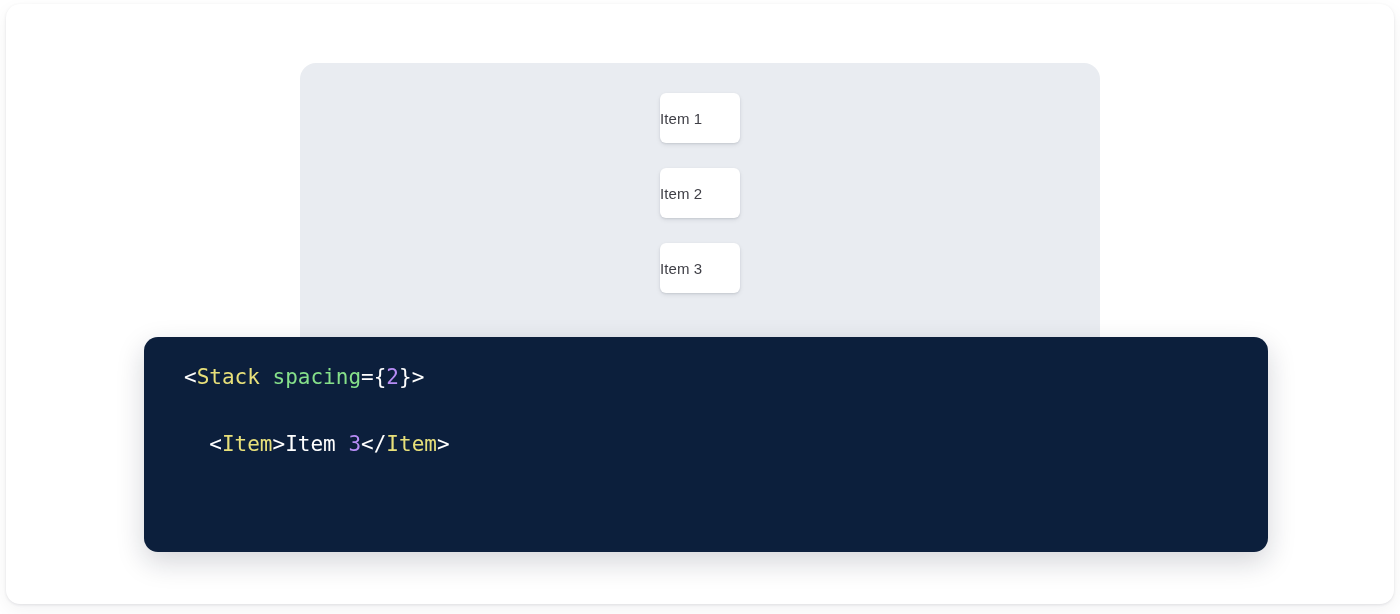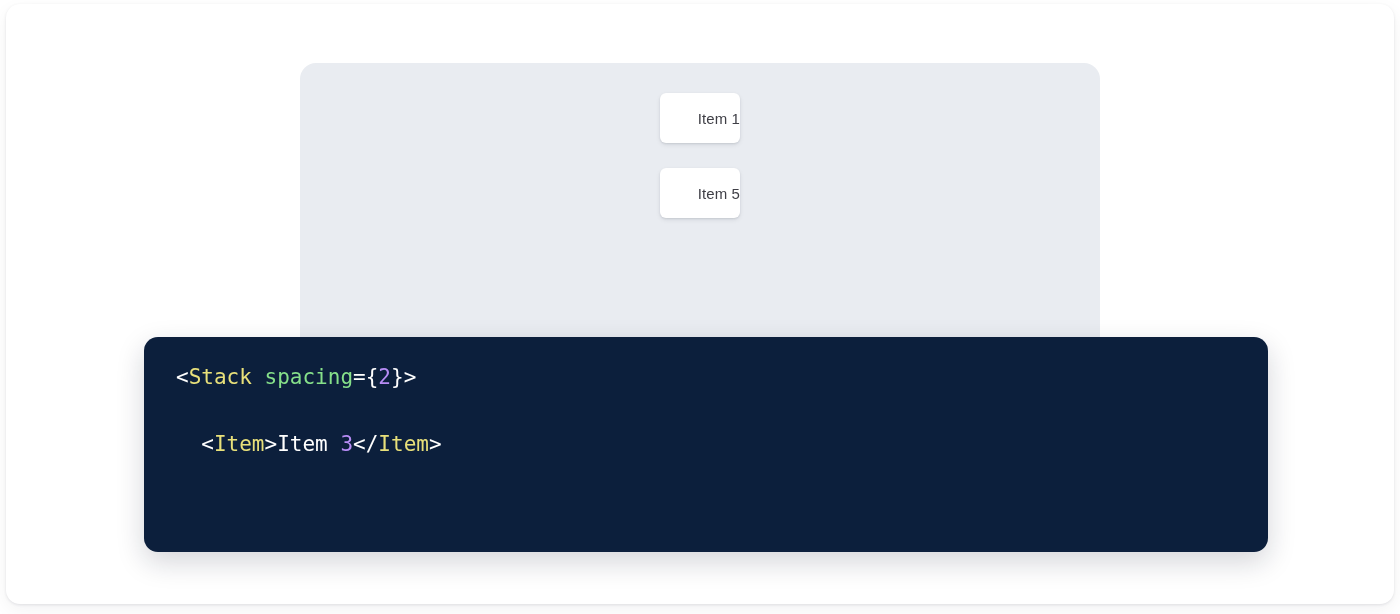--- a/index.html
+++ b/index.html
@@ -56,21 +56,21 @@
     gap: 25px;
   }
 
   .stack-item {
     width: 80px;
     height: 50px;
     background: #ffffff;
     border-radius: 6px;
     display: flex;
     align-items: center;
-    justify-content: flex-end;
+    justify-content: flex-start;
     box-shadow: 0 1px 2px rgba(15, 23, 42, 0.10),
                 0 2px 5px rgba(15, 23, 42, 0.08);
   }
 
   .stack-item-label {
     font-family: "Liberation Sans", sans-serif;
     font-size: 15px;
     color: #3f3f46;
     letter-spacing: 0.1px;
     white-space: nowrap;
@@ -92,41 +92,44 @@
   .code-block {
     margin: 0;
     font-family: "DejaVu Sans Mono", "Liberation Mono", monospace;
     font-size: 21px;
     line-height: 33.5px;
     color: #ffffff;
     white-space: pre;
     letter-spacing: 0px;
   }
 
-  .code-line { display: block; }
+  .code-line { display: block; margin-left: 8px; }
 
   
   .tok-punct { color: #ffffff; }
   .tok-tag   { color: #e8e07a; }
   .tok-attr  { color: #86e08a; }
   .tok-num   { color: #b78cf5; }
   .tok-text  { color: #ffffff; }
 </style>
 </head>
 <body>
 
 <div class="page-frame">
 
   <div class="preview-panel">
     <div class="stack" id="stack-container">
         <div class="stack-item">
           <span class="stack-item-label">Item 1</span>
         </div>
         <div class="stack-item">
-          <span class="stack-item-label">Item 5</span>
+          <span class="stack-item-label">Item 2</span>
+        </div>
+        <div class="stack-item">
+          <span class="stack-item-label">Item 3</span>
         </div>
       </div>
   </div>
 
   <div class="code-card">
     <pre class="code-block" id="code-block"><span class="code-line"><span class="tok-punct">&lt;</span><span class="tok-tag">Stack</span><span class="tok-punct"> </span><span class="tok-attr">spacing</span><span class="tok-punct">=</span><span class="tok-punct">{</span><span class="tok-num">2</span><span class="tok-punct">}</span><span class="tok-punct">&gt;</span></span>
 <span class="code-line"><span class="tok-punct">  &lt;</span><span class="tok-tag">Item</span><span class="tok-punct">&gt;</span><span class="tok-text">Item </span><span class="tok-num">3</span><span class="tok-punct">&lt;/</span><span class="tok-tag">Item</span><span class="tok-punct">&gt;</span></span>
 </pre>
   </div>
 

